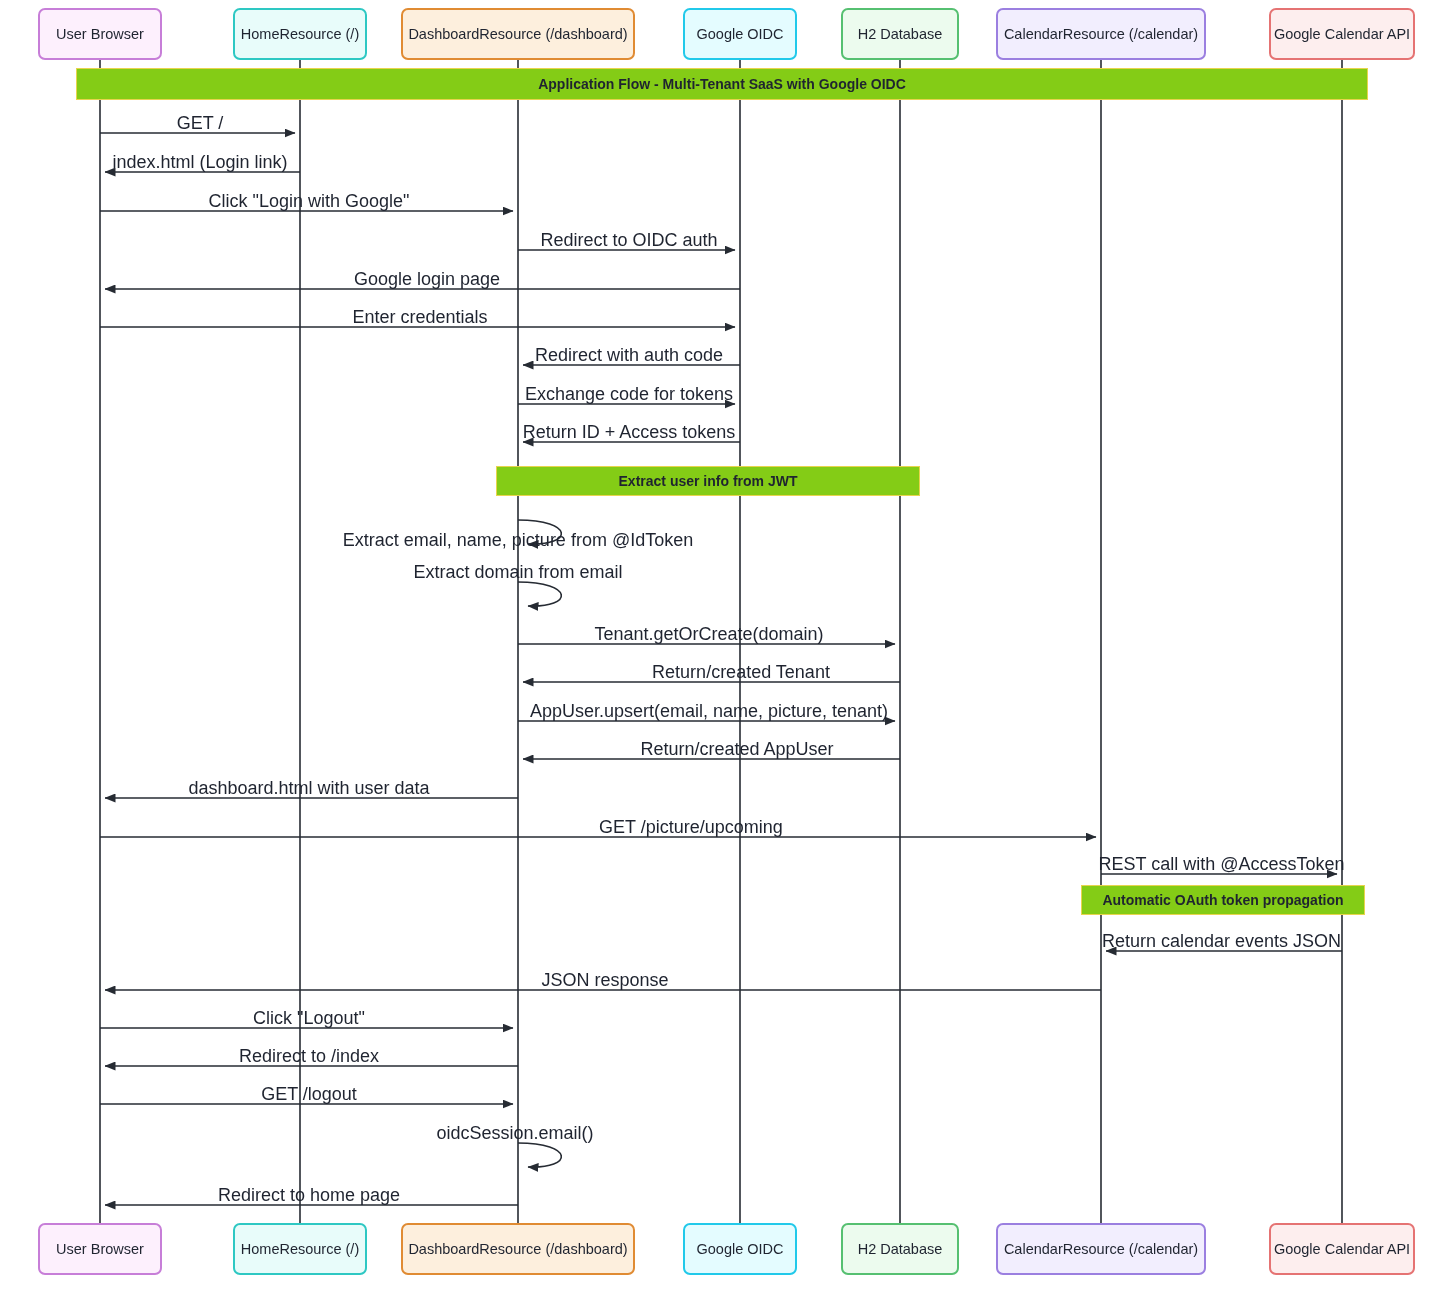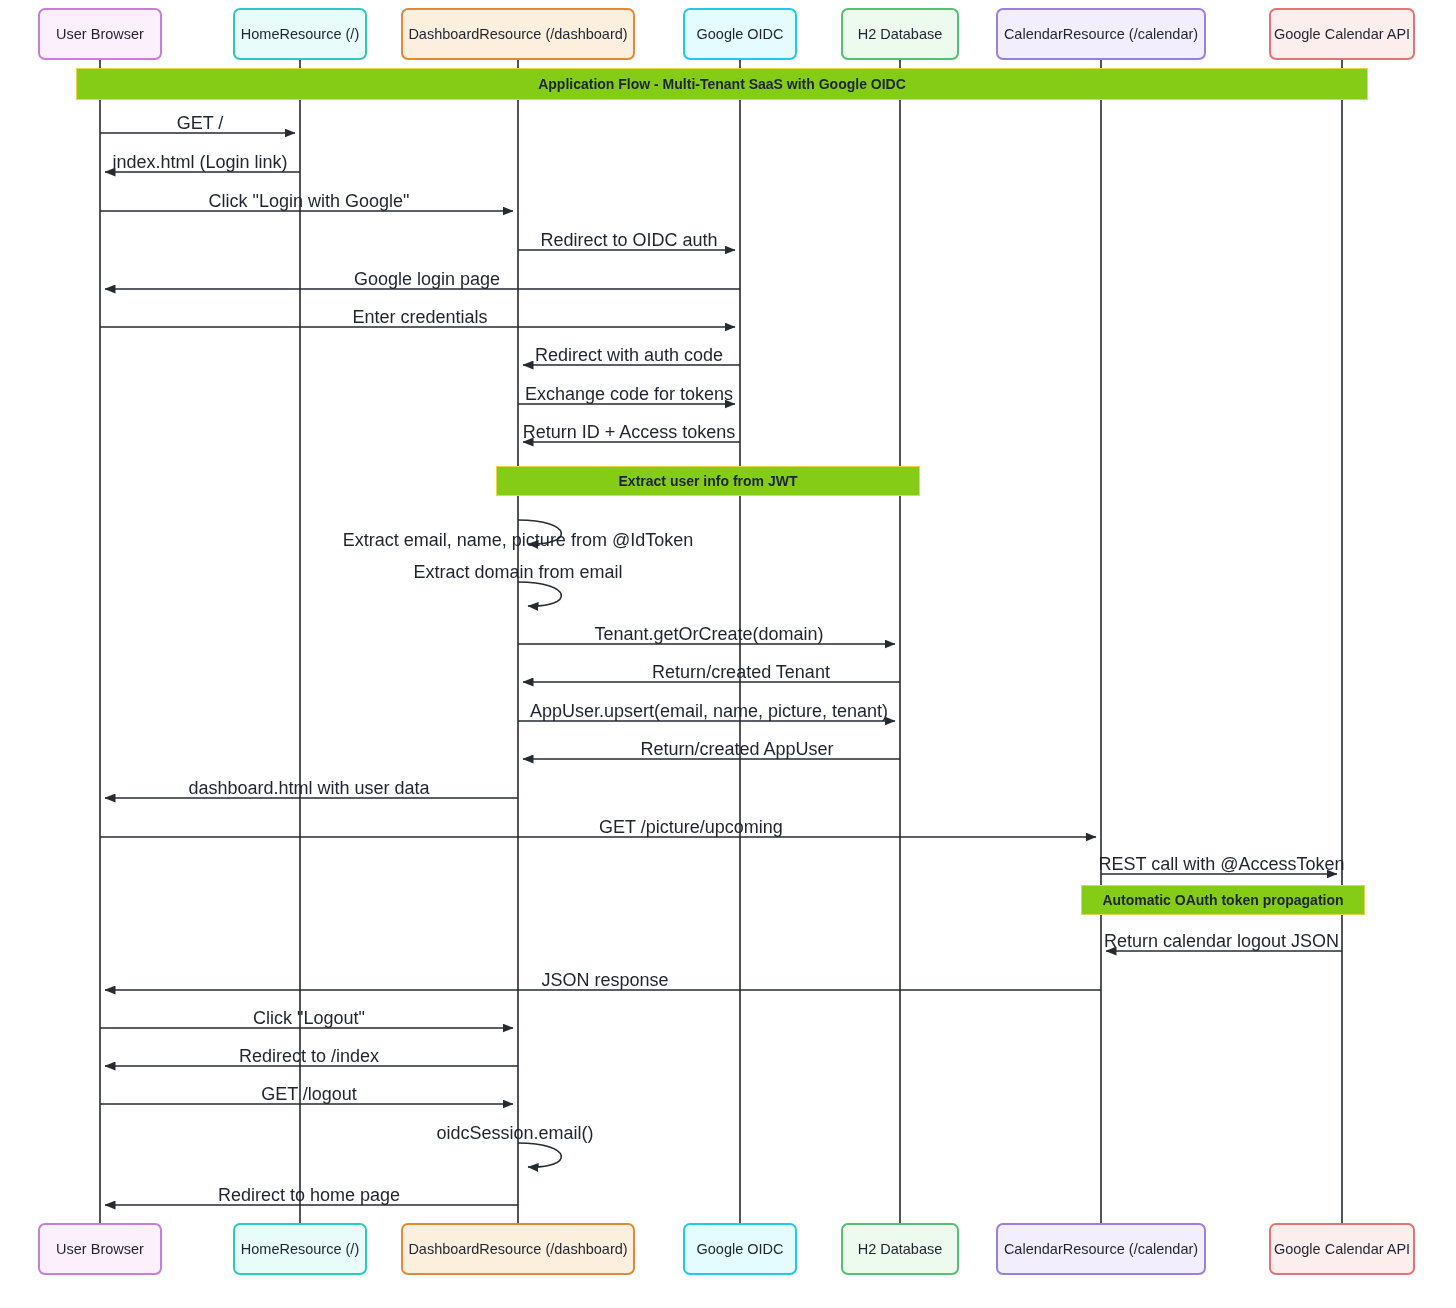--- a/index.html
+++ b/index.html
@@ -120,21 +120,21 @@
       <div class="msglabel" style="left: 629px; top: 422px;">Return ID + Access tokens</div>
       <div class="msglabel" style="left: 518px; top: 500px; margin-top: 30px;">Extract email, name, picture from @IdToken</div>
       <div class="msglabel" style="left: 518px; top: 562px;">Extract domain from email</div>
       <div class="msglabel" style="left: 709px; top: 624px;">Tenant.getOrCreate(domain)</div>
       <div class="msglabel" style="left: 709px; top: 662px; margin-left: 32px;">Return/created Tenant</div>
       <div class="msglabel" style="left: 709px; top: 701px;">AppUser.upsert(email, name, picture, tenant)</div>
       <div class="msglabel" style="left: 737px; top: 739px;">Return/created AppUser</div>
       <div class="msglabel" style="left: 309px; top: 778px;">dashboard.html with user data</div>
       <div class="msglabel" style="left: 599px; top: 817px; transform: none;">GET /picture/upcoming</div>
       <div class="msglabel" style="left: 1221.5px; top: 854px;">REST call with @AccessToken</div>
-      <div class="msglabel" style="left: 1221.5px; top: 931px;">Return calendar logout JSON</div>
+      <div class="msglabel" style="left: 1221.5px; top: 931px;">Return calendar events JSON</div>
       <div class="msglabel" style="left: 605px; top: 970px;">JSON response</div>
       <div class="msglabel" style="left: 309px; top: 1008px;">Click "Logout"</div>
       <div class="msglabel" style="left: 309px; top: 1046px;">Redirect to /index</div>
       <div class="msglabel" style="left: 309px; top: 1084px;">GET /logout</div>
       <div class="msglabel" style="left: 515px; top: 1123px;">oidcSession.email()</div>
       <div class="msglabel" style="left: 309px; top: 1185px;">Redirect to home page</div>
     </div>
   <div id="notes">
       <div class="note" style="left: 76px; top: 68px; width: 1292px; height: 32px;">
         <span>Application Flow - Multi-Tenant SaaS with Google OIDC</span>

